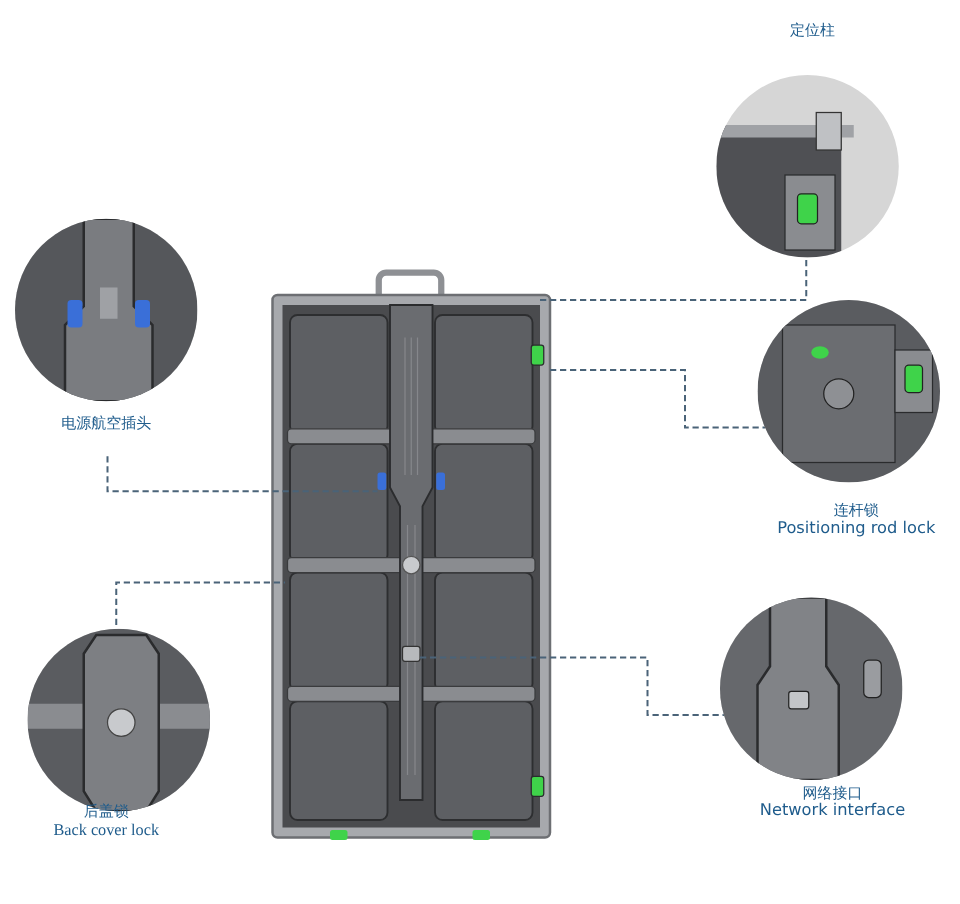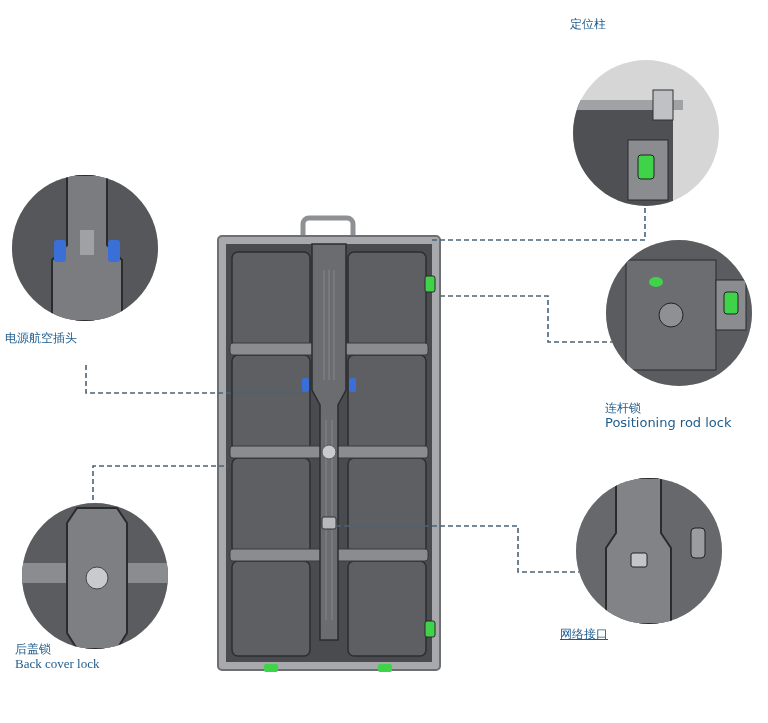--- a/index.html
+++ b/index.html
@@ -1,17 +1,17 @@
 <!DOCTYPE html>
 <html><head>
 <meta charset="utf-8">
 <style>
   html, body { margin:0; padding:0; background:#ffffff; }
   body { width:768px; height:723px; position:relative; overflow:hidden; font-family:"DejaVu Sans", sans-serif; }
-  .label { position:absolute; text-align:left; color:#1f5c8c; line-height:1.15; }
+  .label { position:absolute; text-align:center; color:#1f5c8c; line-height:1.15; }
   .label .cn { font-size:12px; display:block; }
   .label .en { font-size:13px; display:block; }
   .circle { position:absolute; border-radius:50%; overflow:hidden; background:#d6d6d6; }
   svg { position:absolute; left:0; top:0; }
 </style>
 </head>
 <body>
 
 <svg width="768" height="723">
 
@@ -119,15 +119,16 @@
   <span class="cn">电源航空插头</span>
 </div>
 <div class="label" style="left:605px;top:402px;width:160px;">
   <span class="cn">连杆锁</span>
   <span class="en">Positioning rod lock</span>
 </div>
 <div class="label" style="left:15px;top:643px;width:140px;font-family:Liberation Serif, serif;">
   <span class="cn">后盖锁</span>
   <span class="en">Back cover lock</span>
 </div>
-<div class="label" style="left:560px;top:628px;width:150px;text-decoration:underline;">
+<div class="label" style="left:591px;top:628px;width:150px;">
   <span class="cn">网络接口</span>
+  <span class="en">Network interface</span>
 </div>
 
 </body></html>

